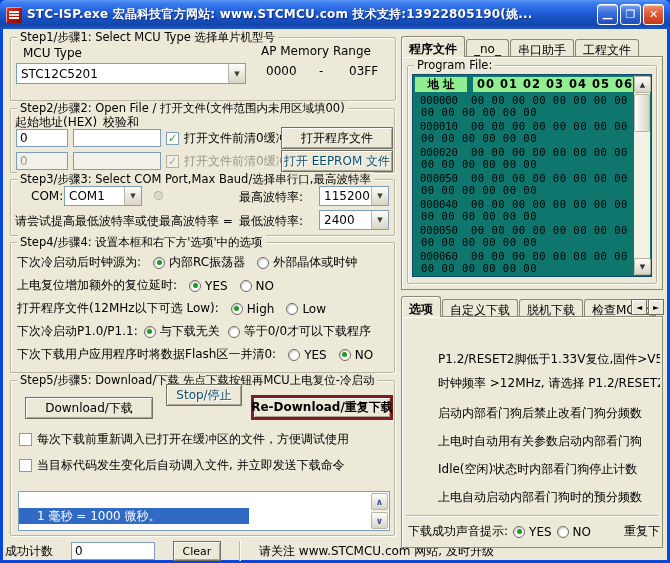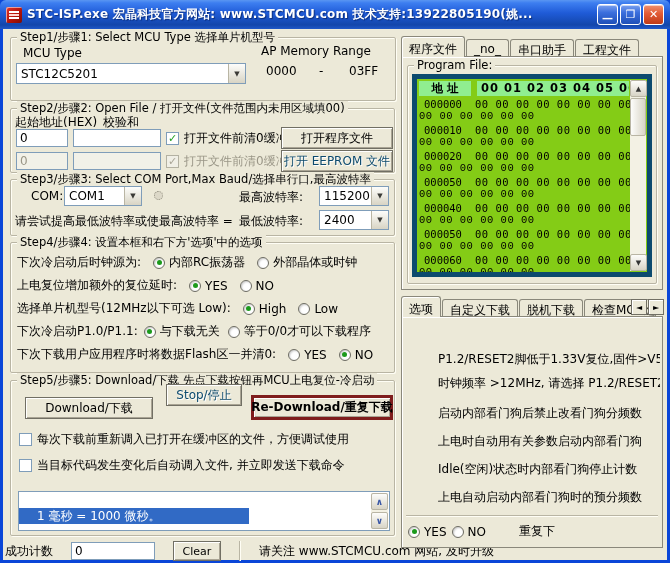--- a/index.html
+++ b/index.html
@@ -71,38 +71,38 @@
   .lline { height:16px; line-height:16px; font-size:12px; padding-left:4px; white-space:nowrap; }
   .lline.sel { background:#316ac5; color:#fff; width:230px; }
   .vscroll2 { position:absolute; right:1px; top:1px; bottom:1px; width:17px; background:#f3f1e4; display:flex; flex-direction:column; justify-content:space-between; }
   .sbtn { height:17px; width:17px; background:linear-gradient(180deg,#fdfdfb,#d8d4c6); border:1px solid #b9b5a4; border-radius:2px;
     display:flex; align-items:center; justify-content:center; color:#3a57a5; font-size:9px; font-weight:bold; }
 
   
   .tabrow { position:absolute; display:flex; align-items:flex-end; height:21px; }
   .tab { border:1px solid #8a887b; border-bottom:none; border-radius:3px 3px 0 0; background:#ece9d8;
     padding:2px 7px 2px 7px; font-size:12px; margin-right:1px; height:18px; white-space:nowrap; position:relative; z-index:1; }
-  .tab.active { height:21px; z-index:3; box-shadow:inset 1px 1px 0 #fff; font-weight:normal; padding-top:4px; }
+  .tab.active { height:21px; z-index:3; box-shadow:inset 1px 1px 0 #fff; font-weight:bold; padding-top:4px; }
   .tabpanel { position:absolute; background:#ece9d8; border:1px solid #8a887b; box-shadow:inset 1px 1px 0 #fff; z-index:2; }
   .tabarrows { position:absolute; display:flex; gap:1px; z-index:4; }
   .tabarrow { width:16px; height:16px; background:#ece9d8; border:1px solid #716f64; box-shadow:inset 1px 1px 0 #fff;
     display:flex; align-items:center; justify-content:center; font-size:8px; color:#000; }
 
   
-  .hexwrap { position:absolute; background:#84cc16; border:5px solid #0c4a6e; overflow:hidden; }
+  .hexwrap { position:absolute; background:#0f766e; border:1px solid #0c4a6e; overflow:hidden; }
   .hexhead { display:flex; height:17px; align-items:center; font-size:11.5px; font-weight:bold; }
   .hexhead .ha { background:#90ee90; width:52px; height:15px; margin:1px 0 0 2px; display:flex; align-items:center; justify-content:center; }
   .hexhead .hb { background:#90ee90; flex:1; height:15px; margin:1px 2px 0 6px; display:flex; align-items:center; padding-left:4px;
     white-space:nowrap; overflow:hidden; letter-spacing:1px; }
   .hexbody { font-family:"DejaVu Sans Mono","Liberation Mono",monospace; font-size:10.5px; line-height:12px; padding-top:2px; }
   .hexrow { margin-bottom:2px; }
   .hexrow .hr1 { display:flex; white-space:nowrap; overflow:hidden; }
   .hexrow .haddr { width:58px; padding-left:7px; flex:none; }
   .hexrow .hbytes { white-space:nowrap; letter-spacing:.5px; }
-  .hexrow .hr2 { padding-left:2px; letter-spacing:.5px;font-family:Liberation Mono, monospace; }
+  .hexrow .hr2 { padding-left:8px; letter-spacing:.5px; }
   .hexscroll { position:absolute; top:1px; right:1px; bottom:1px; width:16px; background:#f3f1e4; }
   .hexscroll .sbtn { position:absolute; left:0; }
   .hexthumb { position:absolute; left:0; top:18px; width:16px; height:38px; background:linear-gradient(90deg,#fdfdfb,#d8d4c6);
     border:1px solid #b9b5a4; border-radius:2px; }
 
   
   .optline { position:absolute; white-space:nowrap; font-size:12px; overflow:hidden; left:0; right:2px; padding-left:36px; }
   .optdivider { position:absolute; left:4px; right:4px; height:2px; border-top:1px solid #b9b5a4; border-bottom:1px solid #fffef5; }
 
   .statusrow { position:absolute; display:flex; align-items:center; gap:18px; }
@@ -224,21 +224,21 @@
                 <span class="dot"></span>
               </span>
               <span>YES</span>
             </span>
           <span class="opt">
               <span class="radio off"></span>
               <span>NO</span>
             </span>
         </div>
         <div class="s4row push">
-          <span>选择单片机型号(12MHz以下可选 Low):</span>
+          <span>打开程序文件(12MHz以下可选 Low):</span>
           <span class="opt">
               <span class="radio on">
                 <span class="dot"></span>
               </span>
               <span>High</span>
             </span>
           <span class="opt">
               <span class="radio off"></span>
               <span>Low</span>
             </span>
@@ -413,20 +413,21 @@
     </div>
     <div class="tabpanel" style="left:398px; top:287px; width:262px; height:232px;">
       <div class="optline" style="top:34px;">P1.2/RESET2脚低于1.33V复位,固件&gt;V5.</div>
       <div class="optline" style="top:58px;">时钟频率 &gt;12MHz, 请选择 P1.2/RESET2</div>
       <div class="optline" style="top:88px;">启动内部看门狗后禁止改看门狗分频数</div>
       <div class="optline" style="top:116px;">上电时自动用有关参数启动内部看门狗</div>
       <div class="optline" style="top:144px;">Idle(空闲)状态时内部看门狗停止计数</div>
       <div class="optline" style="top:172px;">上电自动启动内部看门狗时的预分频数</div>
       <div class="optdivider" style="top:198px;"></div>
       <div class="rowflex" style="left:6px; top:206px; right:0; overflow:hidden; white-space:nowrap;">
+        <span>下载成功声音提示:</span>
         <span class="opt" style="display:inline-flex; align-items:center; gap:4px;">
             <span class="radio on">
               <span class="dot"></span>
             </span>
             <span>YES</span>
           </span>
         <span class="opt" style="display:inline-flex; align-items:center; gap:4px;">
             <span class="radio off"></span>
             <span>NO</span>
           </span>

